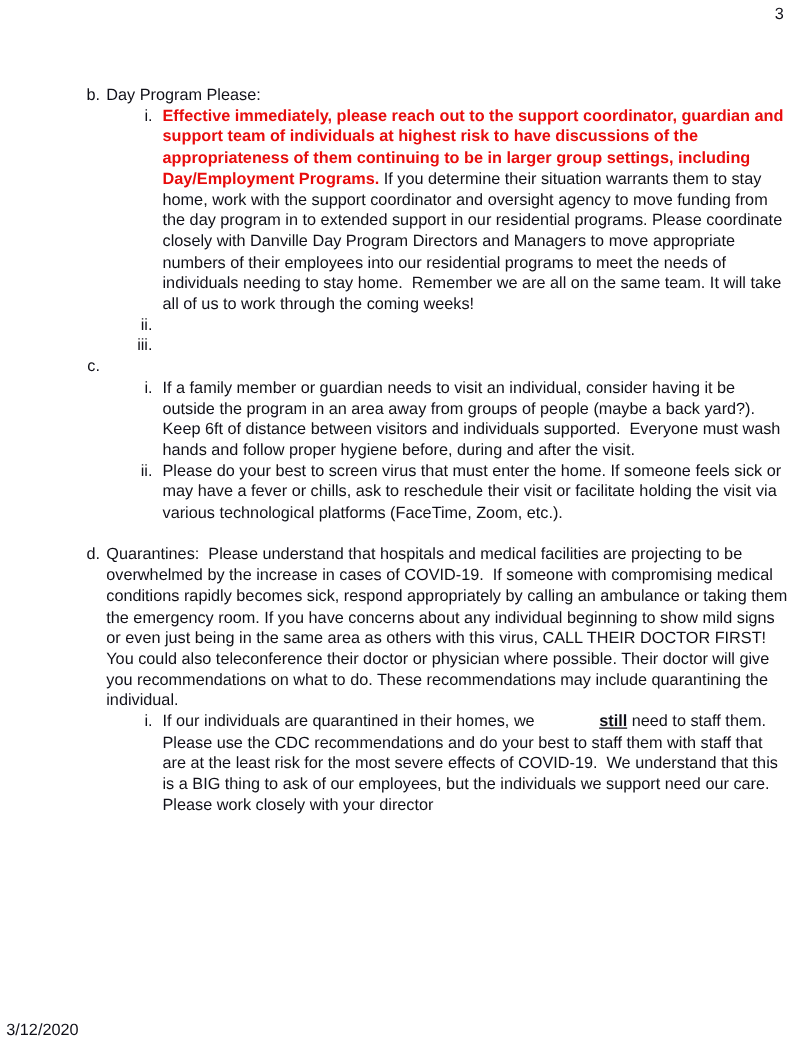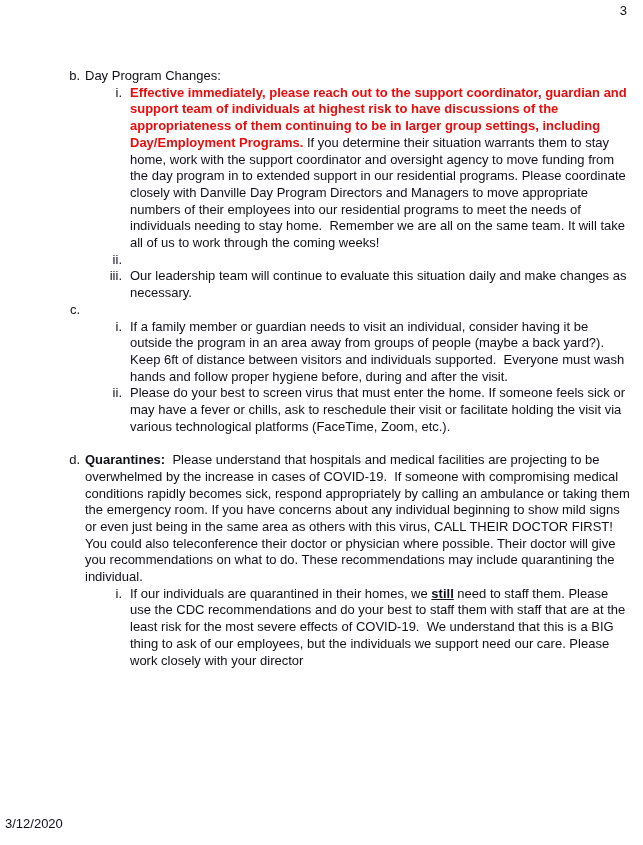--- a/index.html
+++ b/index.html
@@ -35,49 +35,48 @@
     flex: 0 1 auto;
     white-space: pre-wrap;
   }
   .lvl1 > .marker { width: 80px; }
   .lvl1 > .text  { margin-left: 5px; width: 545px; }
   .lvl2 > .marker { width: 122px; }
   .lvl2 > .text  { margin-left: 8px; width: 500px; }
   .spacer { height: 16.7px; }
   .run-normal { }
   .run-red-bold { color: var(--accent-red, #ff0000); font-weight: bold; text-align: right; }
-  .run-bold { font-weight: bold; }
-  .run-bold-underline { font-weight: bold; text-decoration: underline; }
+  .run-bold { font-weight: normal; }
+  .run-bold-underline { font-weight: bold; text-decoration: underline; margin-left: 48px; }
   .footer-date {
     position: absolute;
     left: 5px;
     top: 816px;
     text-align: right;
   }
 </style>
 </head>
 <body>
 
 <div class="page-number">3</div>
 
 <div class="doc-body">
     <div class="row lvl1">
       <span class="marker">b.</span>
-      <div class="text"><span class="run-normal">Day Program Changes:</span></div>
+      <div class="text"><span class="run-normal">Day Program Please:</span></div>
     </div>
     <div class="row lvl2">
       <span class="marker">i.</span>
       <div class="text"><span class="run-red-bold">Effective immediately, please reach out to the support coordinator, guardian and support team of individuals at highest risk to have discussions of the appropriateness of them continuing to be in larger group settings, including Day/Employment Programs.</span><span class="run-normal"> If you determine their situation warrants them to stay home, work with the support coordinator and oversight agency to move funding from the day program in to extended support in our residential programs. Please coordinate closely with Danville Day Program Directors and Managers to move appropriate numbers of their employees into our residential programs to meet the needs of individuals needing to stay home.  Remember we are all on the same team. It will take all of us to work through the coming weeks!</span></div>
     </div>
     <div class="row lvl2">
       <span class="marker">ii.</span>
     </div>
     <div class="row lvl2">
       <span class="marker">iii.</span>
-      <div class="text"><span class="run-normal">Our leadership team will continue to evaluate this situation daily and make changes as necessary.</span></div>
     </div>
     <div class="row lvl1">
       <span class="marker">c.</span>
     </div>
     <div class="row lvl2">
       <span class="marker">i.</span>
       <div class="text"><span class="run-normal">If a family member or guardian needs to visit an individual, consider having it be outside the program in an area away from groups of people (maybe a back yard?).  Keep 6ft of distance between visitors and individuals supported.  Everyone must wash hands and follow proper hygiene before, during and after the visit.</span></div>
     </div>
     <div class="row lvl2">
       <span class="marker">ii.</span>

